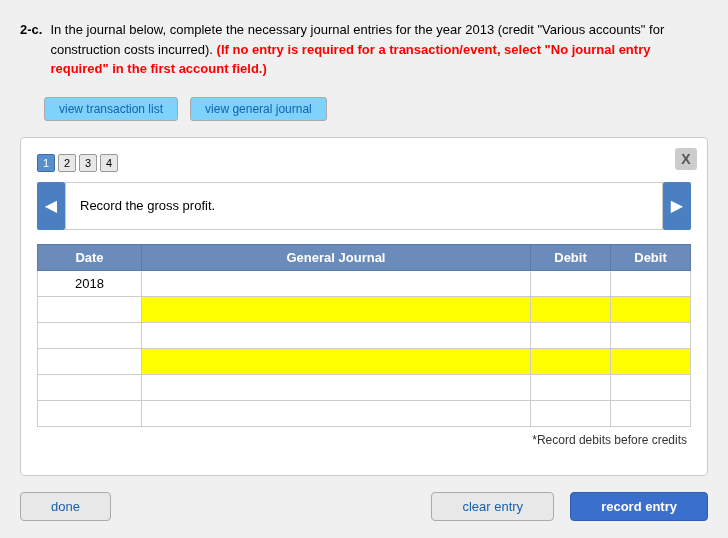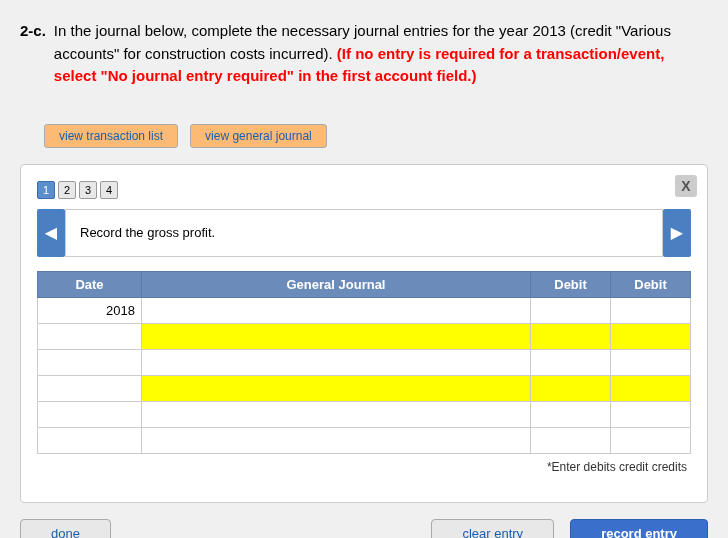--- a/index.html
+++ b/index.html
@@ -7,43 +7,43 @@
       font-family: Arial, sans-serif;
       font-size: 13px;
       background: #f0f0f0;
       width: 728px;
       min-height: 538px;
       padding: 20px;
     }
     .instruction-block {
       display: flex;
       gap: 8px;
-      margin-bottom: 36px;
-      font-size: 15px;
+      margin-bottom: 18px;
+      font-size: 13px;
       line-height: 1.5;
     }
     .instruction-number {
       font-weight: bold;
       white-space: nowrap;
     }
     .instruction-text {
       color: #000;
     }
     .instruction-red {
       color: red;
       font-weight: bold;
     }
     .top-buttons {
       display: flex;
       gap: 12px;
       margin-bottom: 16px;
       margin-left: 24px;
     }
     .top-btn {
-      background: #fdba74;
+      background: #7dd3fc;
       border: 1px solid #aaa;
       border-radius: 3px;
       padding: 4px 14px;
       font-size: 12px;
       color: #1a5faf;
       cursor: pointer;
     }
     .worksheet-container {
       background: #fff;
       border: 1px solid #ccc;
@@ -147,21 +147,21 @@
     .journal-table th.date-col { width: 104px; }
     .journal-table th.gj-col { }
     .journal-table th.debit-col { width: 80px; }
     .journal-table th.credit-col { width: 80px; }
     .journal-table td {
       border: 1px solid #ccc;
       padding: 3px 6px;
       height: 26px;
     }
     .journal-table td.date-cell {
-      text-align: right;
+      text-align: center;
       background: #fff;
     }
     .journal-table td.yellow-cell {
       background: #ffff00;
     }
     .journal-table td.white-cell {
       background: #fff;
     }
     .enter-note {
       text-align: right;
@@ -281,20 +281,20 @@
         </tr>
         <tr>
           <td class="date-cell"></td>
           <td class="white-cell"></td>
           <td class="white-cell"></td>
           <td class="white-cell"></td>
         </tr>
       </tbody>
   </table>
 
-  <div class="enter-note">*Enter debits credit credits</div>
+  <div class="enter-note">*Record debits before credits</div>
 </div>
 
 <div class="bottom-buttons">
   <button class="btn-done">done</button>
   <button class="btn-clear">clear entry</button>
   <button class="btn-record">record entry</button>
 </div>
 
 </body></html>

